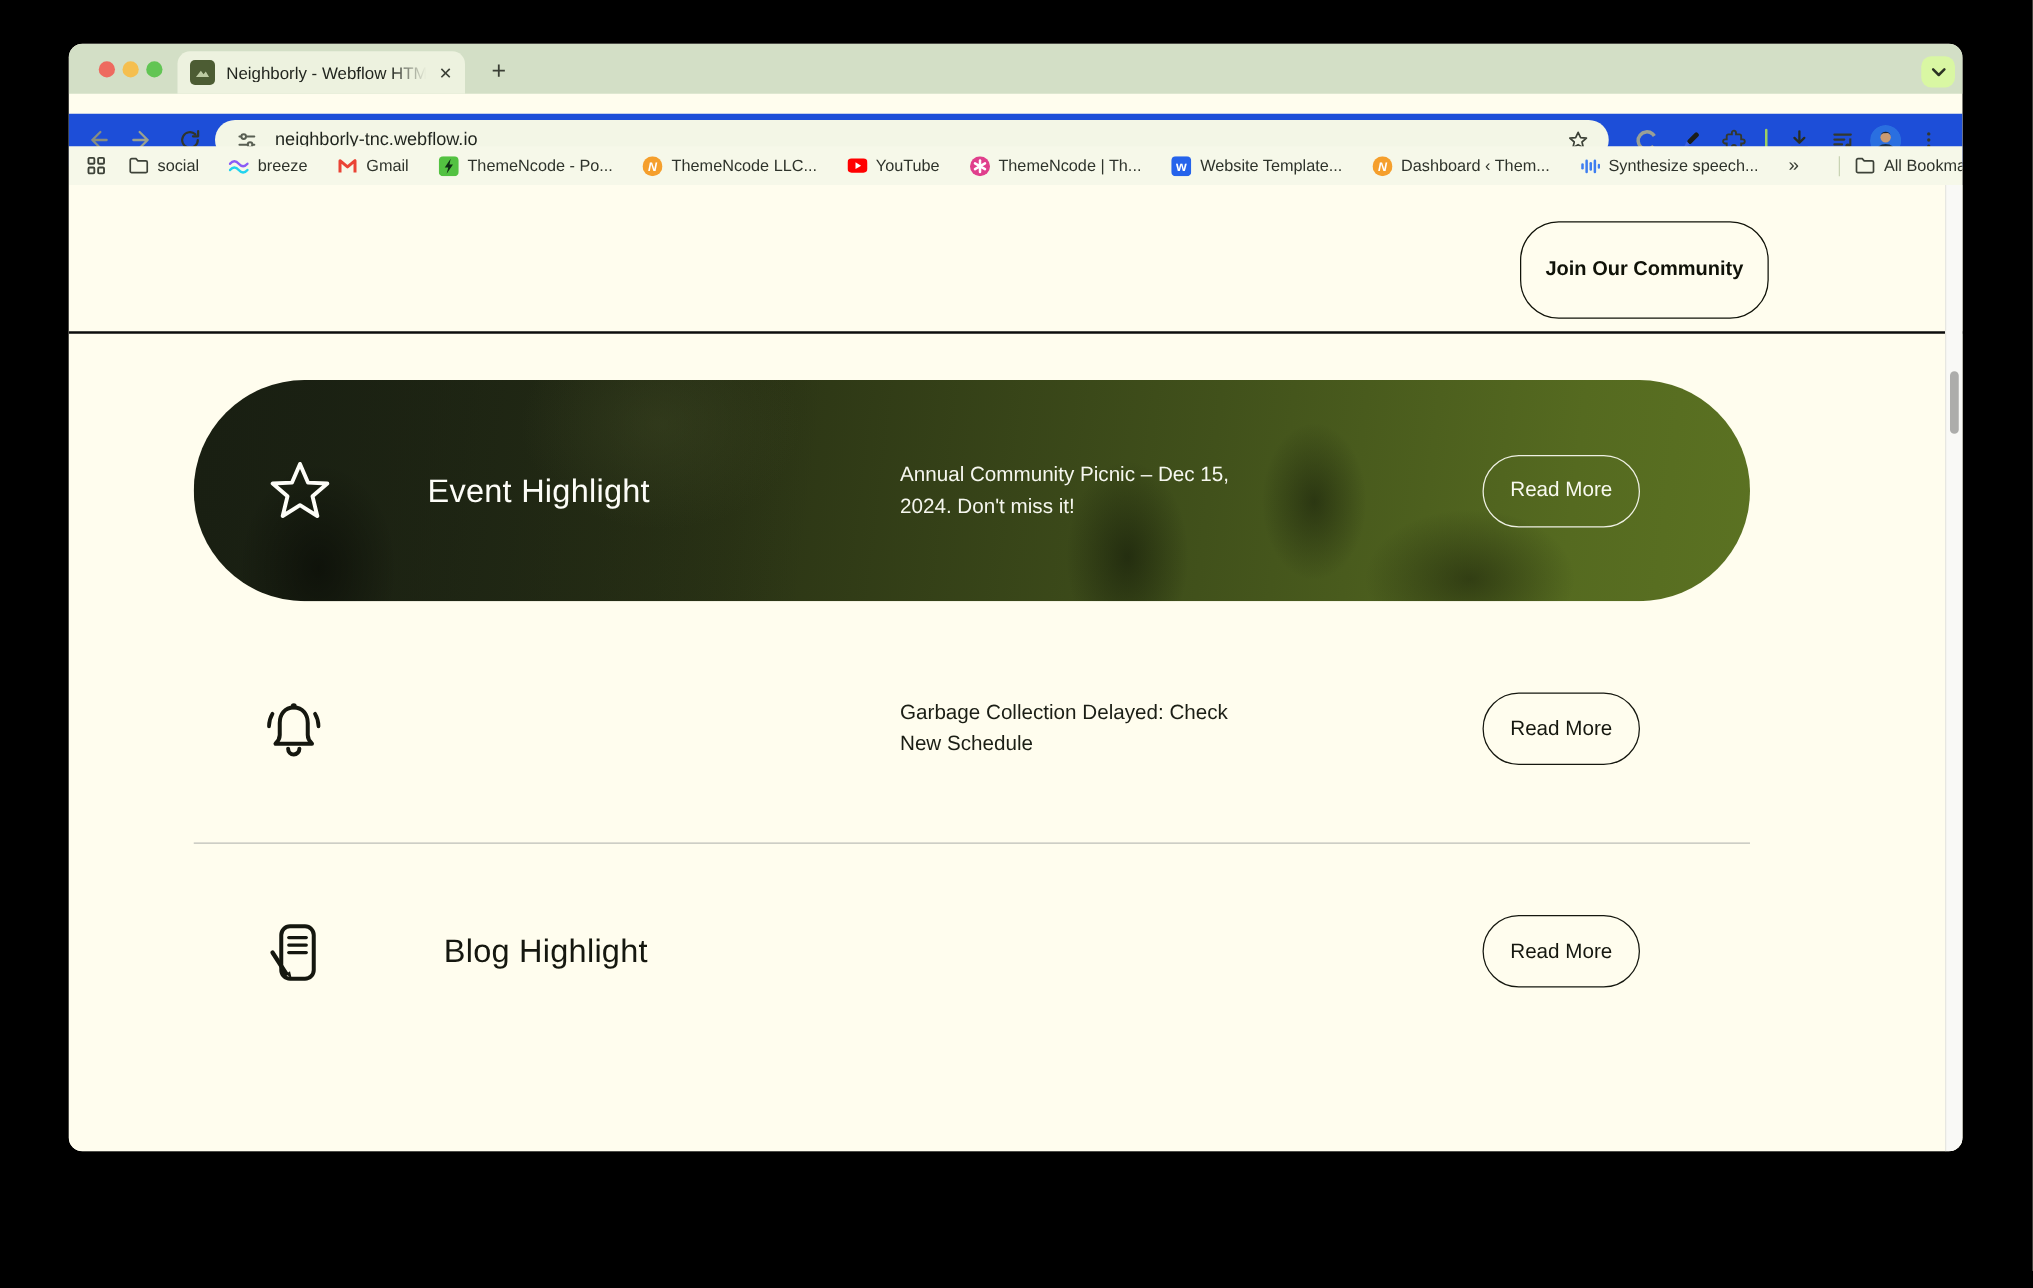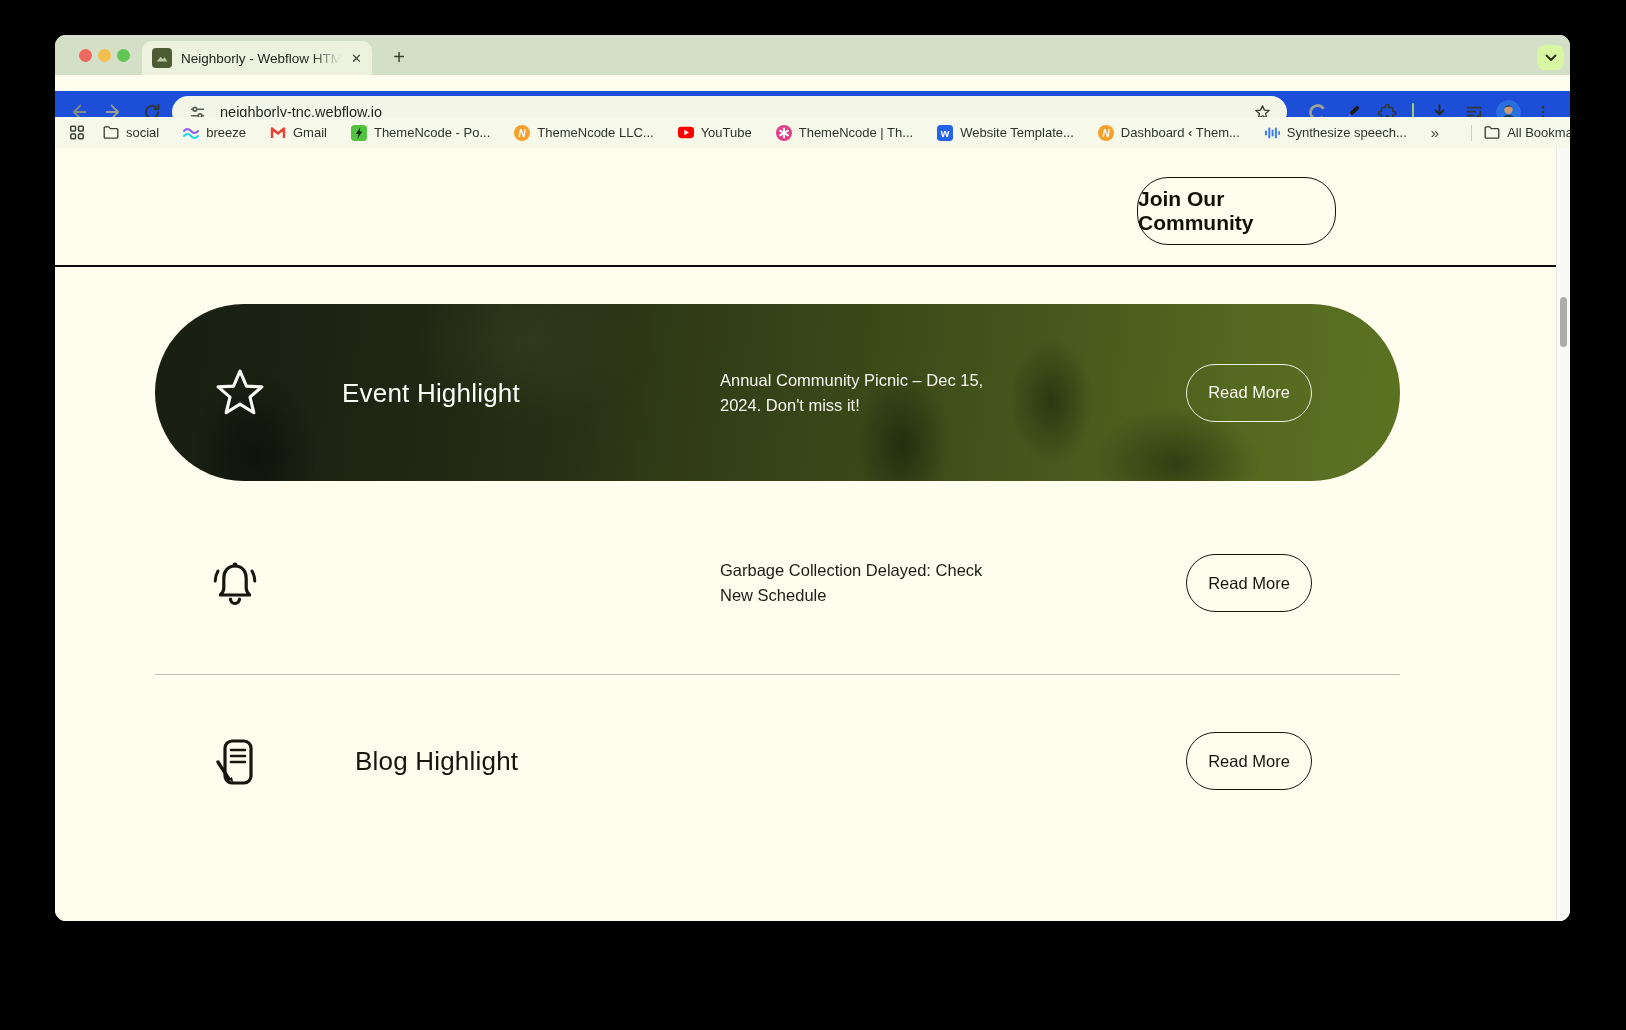--- a/index.html
+++ b/index.html
@@ -53,23 +53,23 @@
 
   .site-header { position:absolute; left:0; top:0; width:100%; height:119px;
     border-bottom:2px solid #0d0d0d; }
   .logo { position:absolute; left:100px; top:22px; width:120px; text-align:center; }
   .logo-text { font-size:21px; font-weight:900; letter-spacing:.5px; color:#141414; margin-top:-2px; }
   .mainnav { position:absolute; left:583px; top:0; height:119px; display:flex; align-items:center; gap:31px; }
   .nav-item { font-size:17px; color:#2b2e26; display:flex; align-items:center; gap:6px; }
   .nav-item.active { color:#7da53f; }
   .donate-badge { width:19px; height:19px; border-radius:50%; background:#a9e438;
     display:flex; align-items:center; justify-content:center; transform:translateY(-8px); margin-left:2px; }
-  .cta { position:absolute; left:1082px; top:29px; width:199px; height:68px; border-radius:31px;
+  .cta { position:absolute; left:1161px; top:29px; width:199px; height:78px; border-radius:31px;
     border:1.4px solid #101208; display:flex; align-items:center; justify-content:center;
-    font-size:21px; font-weight:700; color:#101208; background:transparent; }
+    font-size:16px; font-weight:700; color:#101208; background:transparent; }
 
   .hero-card { position:absolute; left:100px; top:156px; width:1245px; height:177px; border-radius:89px;
     background:
       radial-gradient(90px 120px at 8% 85%, rgba(0,0,0,.45), transparent 70%),
       radial-gradient(70px 110px at 60% 80%, rgba(10,15,5,.5), transparent 70%),
       radial-gradient(60px 90px at 72% 55%, rgba(10,15,5,.45), transparent 70%),
       radial-gradient(120px 80px at 82% 90%, rgba(20,25,8,.5), transparent 70%),
       radial-gradient(160px 120px at 30% 20%, rgba(70,80,40,.35), transparent 70%),
       linear-gradient(97deg, #191f12 0%, #20271300 40%),
       linear-gradient(97deg, #1d2414 0%, #2b3415 35%, #41511b 65%, #556a20 88%, #5b7222 100%);

